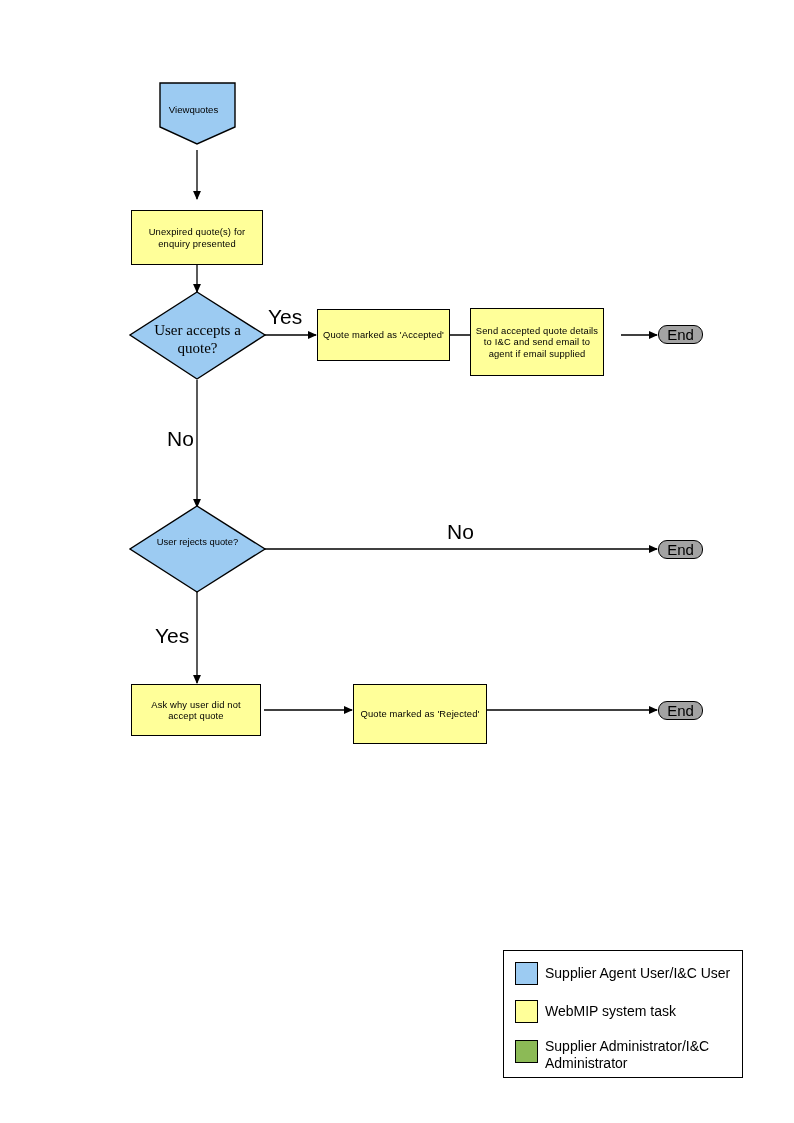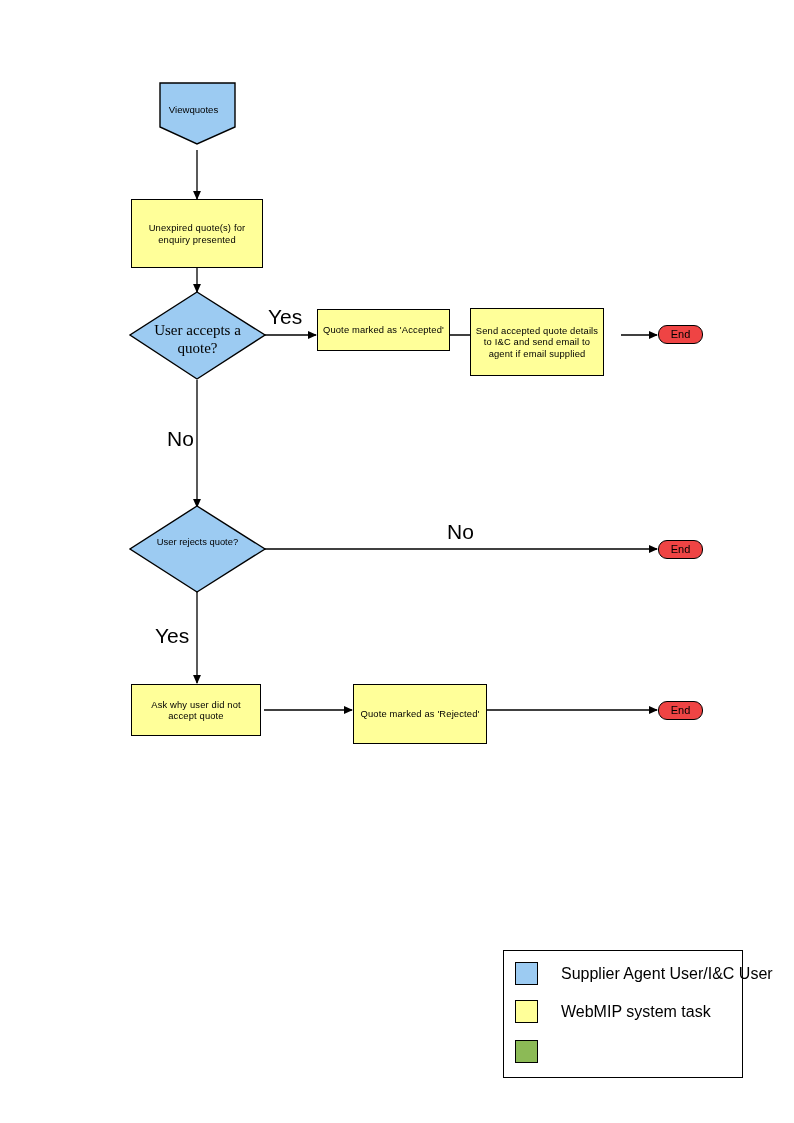--- a/index.html
+++ b/index.html
@@ -33,24 +33,24 @@
   
   .proc {
     background: #ffff99;
     border: 1.4px solid #000000;
     font-size: 9.4px;
     letter-spacing: 0.15px;
     padding: 2px 4px;
   }
   
   .pill {
-    background: #ef4444;
+    background: #a3a3a3;
     border: 1.4px solid #000000;
     border-radius: 9px;
-    font-size: 11px;
+    font-size: 15px;
   }
   
   .blabel {
     position: absolute;
     font-size: 21px;
     color: #000000;
     line-height: 1;
     white-space: nowrap;
   }
   .legend-box {
@@ -65,22 +65,22 @@
     align-items: center;
   }
   .swatch {
     width: 23px;
     height: 23px;
     border: 1.2px solid #000000;
     box-sizing: border-box;
     flex: 0 0 auto;
   }
   .legend-text {
-    margin-left: 23px;
-    font-size: 16px;
+    margin-left: 7px;
+    font-size: 14px;
     color: #000000;
     line-height: 1.22;
     white-space: pre-line;
   }
   .shape-text {
     position: absolute;
     text-align: center;
     color: #000000;
     pointer-events: none;
   }
@@ -120,25 +120,25 @@
 
   <polygon points="160,83 235,83 235,127 197,144 160,127" fill="#9ccbf2" stroke="#000000" stroke-width="1.4"></polygon>
 
   <polygon points="197,292 265,335 197,379 130,335" fill="#9ccbf2" stroke="#000000" stroke-width="1.4"></polygon>
 
   <polygon points="197,506 265,549 197,592 130,549" fill="#9ccbf2" stroke="#000000" stroke-width="1.4"></polygon>
 </svg>
 
 <div class="shape-text" style="left:156px; top:104px; width:75px; font-size:9.6px;">Viewquotes</div>
 
-<div class="node proc" style="left:131px; top:199px; width:132px; height:69px;">Unexpired quote(s) for enquiry presented</div>
+<div class="node proc" style="left:131px; top:210px; width:132px; height:55px;">Unexpired quote(s) for enquiry presented</div>
 
 <div class="shape-text" style="left:140px; top:321px; width:115px; font-size:15px; line-height:1.22;font-family:Liberation Serif, serif;">User accepts a quote?</div>
 
-<div class="node proc" style="left:317px; top:309px; width:133px; height:42px;">Quote  marked as 'Accepted'</div>
+<div class="node proc" style="left:317px; top:309px; width:133px; height:52px;">Quote  marked as 'Accepted'</div>
 
 <div class="node proc" style="left:470px; top:308px; width:134px; height:68px;">Send accepted quote details to I&amp;C and send email to agent if email supplied</div>
 
 <div class="node pill" style="left:658px; top:325px; width:45px; height:19px;">End</div>
 
 <div class="shape-text" style="left:140px; top:536px; width:115px; font-size:9.4px; line-height:1.22;text-align:center;">User rejects quote?</div>
 
 <div class="node pill" style="left:658px; top:540px; width:45px; height:19px;">End</div>
 
 <div class="node proc" style="left:131px; top:684px; width:130px; height:52px;">Ask why user did not accept quote</div>
@@ -163,13 +163,14 @@
   <span class="legend-text">Supplier Agent User/I&amp;C User</span>
 </div>
 
 <div class="legend-row" style="left:515px; top:1000px;">
   <span class="swatch" style="background:#ffff99;"></span>
   <span class="legend-text">WebMIP system task</span>
 </div>
 
 <div class="legend-row" style="left:515px; top:1038px; align-items:flex-start;">
   <span class="swatch" style="background:#8cba56; margin-top:2px;"></span>
+  <span class="legend-text" style="max-width:180px;">Supplier Administrator/I&amp;C Administrator</span>
 </div>
 
 </body></html>

